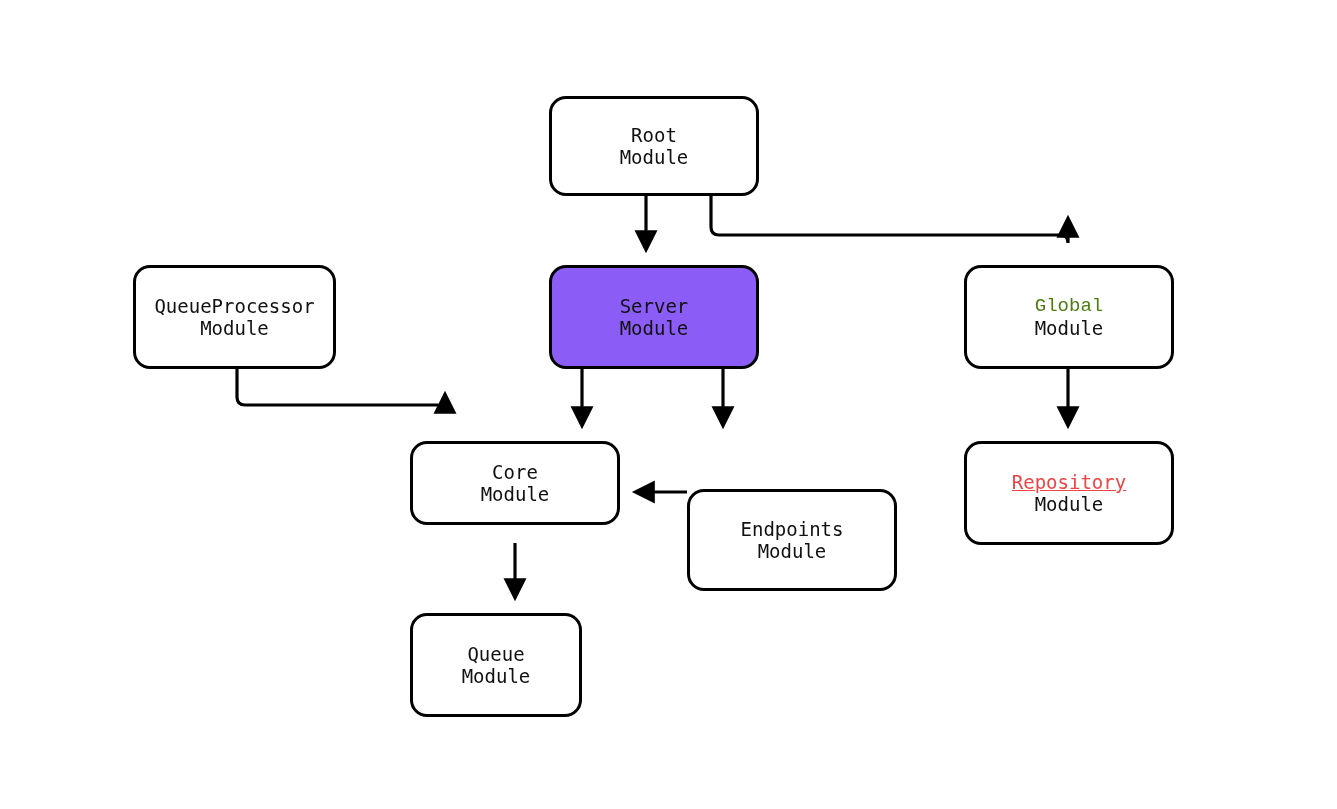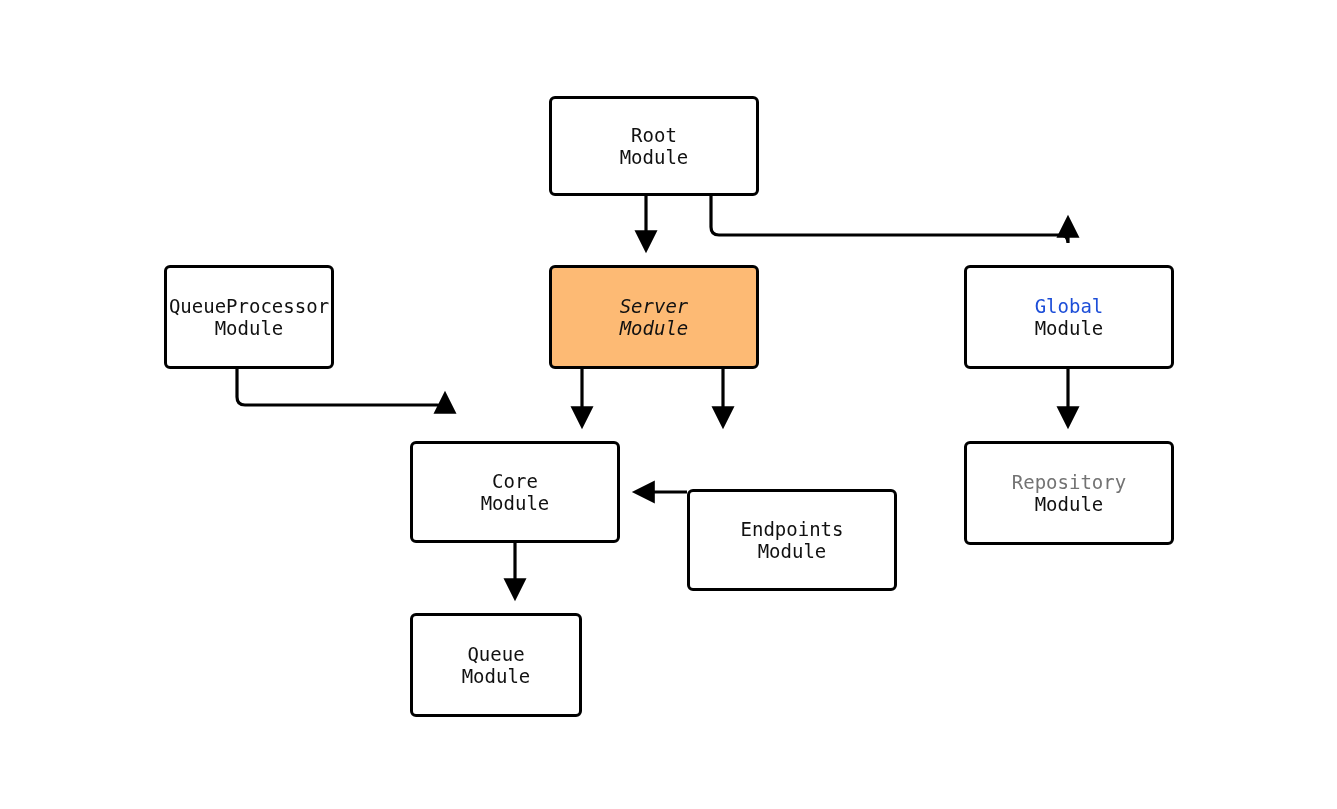--- a/index.html
+++ b/index.html
@@ -22,21 +22,21 @@
     top: 0;
     width: 1337px;
     height: 809px;
     pointer-events: none;
   }
   .node {
     position: absolute;
     box-sizing: border-box;
     background: #ffffff;
     border: 3px solid #000000;
-    border-radius: 6px;
+    border-radius: 17px;
     display: flex;
     flex-direction: column;
     align-items: center;
     justify-content: center;
     z-index: 2;
   }
   .node-line {
     font-family: "DejaVu Sans Mono", "Liberation Mono", monospace;
     font-size: 19px;
     line-height: 22px;
@@ -67,47 +67,47 @@
         <path d="M 1068 369 L 1068 410" fill="none" stroke="#000000" stroke-width="3.2" stroke-linecap="butt" stroke-linejoin="miter" marker-end="url(#arrowhead)"></path>
         <path d="M 515 543 L 515 582" fill="none" stroke="#000000" stroke-width="3.2" stroke-linecap="butt" stroke-linejoin="miter" marker-end="url(#arrowhead)"></path>
       </g>
   </svg>
 
   <div class="node" style="left: 549px; top: 96px; width: 210px; height: 100px; border-color: rgb(0, 0, 0); background: rgb(255, 255, 255);">
     <div class="node-line" style="color: rgb(17, 17, 17);">Root</div>
     <div class="node-line" style="color: rgb(17, 17, 17);">Module</div>
   </div>
 
-  <div class="node" style="left: 133px; top: 265px; width: 170px; height: 104px; border-color: rgb(0, 0, 0); background: rgb(255, 255, 255); margin-left: 31px;">
+  <div class="node" style="left: 133px; top: 265px; width: 203px; height: 104px; border-color: rgb(0, 0, 0); background: rgb(255, 255, 255);">
     <div class="node-line" style="color: rgb(17, 17, 17);">QueueProcessor</div>
     <div class="node-line" style="color: rgb(17, 17, 17);">Module</div>
   </div>
 
-  <div class="node" style="left: 549px; top: 265px; width: 210px; height: 104px; border-color: rgb(0, 0, 0); background: #fdba74; font-style: italic;">
+  <div class="node" style="left: 549px; top: 265px; width: 210px; height: 104px; border-color: rgb(0, 0, 0); background: #8b5cf6;">
     <div class="node-line" style="color: rgb(17, 17, 17);">Server</div>
     <div class="node-line" style="color: rgb(17, 17, 17);">Module</div>
   </div>
 
   <div class="node" style="left: 964px; top: 265px; width: 210px; height: 104px; border-color: rgb(0, 0, 0); background: rgb(255, 255, 255);">
-    <div class="node-line" style="color: #1d4ed8;">Global</div>
+    <div class="node-line" style="color: #4d7c0f; font-family: Liberation Mono, monospace;">Global</div>
     <div class="node-line" style="color: rgb(17, 17, 17);">Module</div>
   </div>
 
-  <div class="node" style="left: 410px; top: 441px; width: 210px; height: 102px; border-color: rgb(0, 0, 0); background: rgb(255, 255, 255);">
+  <div class="node" style="left: 410px; top: 441px; width: 210px; height: 84px; border-color: rgb(0, 0, 0); background: rgb(255, 255, 255);">
     <div class="node-line" style="color: rgb(17, 17, 17);">Core</div>
     <div class="node-line" style="color: rgb(17, 17, 17);">Module</div>
   </div>
 
   <div class="node" style="left: 687px; top: 441px; width: 210px; height: 102px; border-color: rgb(0, 0, 0); background: rgb(255, 255, 255); margin-top: 48px;">
     <div class="node-line" style="color: rgb(17, 17, 17);">Endpoints</div>
     <div class="node-line" style="color: rgb(17, 17, 17);">Module</div>
   </div>
 
   <div class="node" style="left: 964px; top: 441px; width: 210px; height: 104px; border-color: rgb(0, 0, 0); background: rgb(255, 255, 255);">
-    <div class="node-line" style="color: #737373;">Repository</div>
+    <div class="node-line" style="color: #ef4444; text-decoration: underline;">Repository</div>
     <div class="node-line" style="color: rgb(17, 17, 17);">Module</div>
   </div>
 
   <div class="node" style="left: 410px; top: 613px; width: 172px; height: 104px; border-color: rgb(0, 0, 0); background: rgb(255, 255, 255);">
     <div class="node-line" style="color: rgb(17, 17, 17);">Queue</div>
     <div class="node-line" style="color: rgb(17, 17, 17);">Module</div>
   </div>
 
 </div>
 

